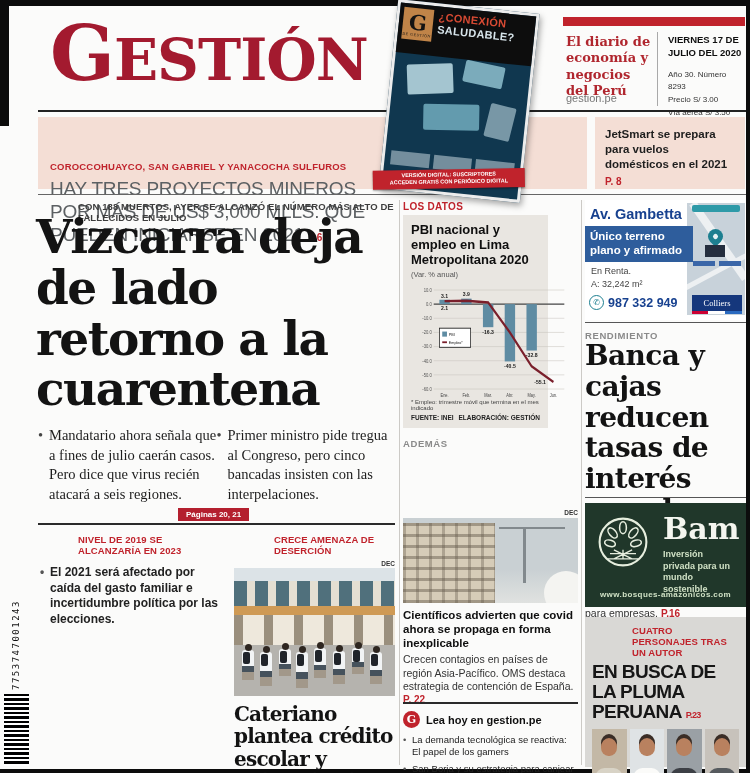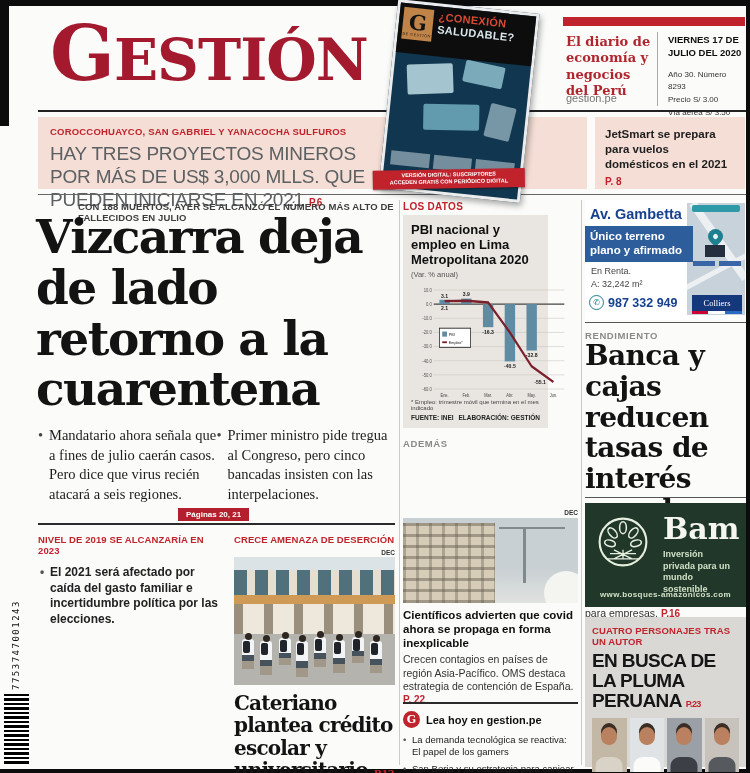--- a/index.html
+++ b/index.html
@@ -37,21 +37,21 @@
   .mag-title .t2{color:#d7e4ea;}
   .mag-shape{position:absolute;background:rgba(190,222,230,.85);border-radius:2px;}
   .mag-foot{position:absolute;bottom:22px;left:6px;right:6px;height:14px;display:flex;gap:4px;}
   .mag-foot div{flex:1;background:rgba(215,230,235,.5);}
   .mag-ribbon{position:absolute;left:-10px;bottom:4px;width:152px;background:#c0232c;color:#fff;
               font-size:5.5px;font-weight:bold;text-align:center;line-height:1.35;padding:2px 0;
               transform:rotate(-7deg);box-shadow:0 1px 2px rgba(0,0,0,.4);}
 
   
   .mining{left:38px;top:117px;width:549px;height:72px;background:#f4ded5;box-sizing:border-box;padding:9px 12px;}
-  .mining-kicker{color:#c0232c;font-weight:bold;font-size:9.5px;letter-spacing:.2px;}
+  .mining-kicker{color:#c0232c;font-weight:bold;font-size:9.5px;letter-spacing:.2px;margin-top:35px;}
   .mining-headline{margin-top:5px;width:346px;color:#5c6063;font-size:19px;line-height:1.22;letter-spacing:-.2px;}
   .pref{color:#c0232c;font-weight:bold;font-size:10px;}
   .jetsmart{left:595px;top:117px;width:150px;height:72px;background:#f4ded5;box-sizing:border-box;padding:10px;}
   .jetsmart-text{font-weight:bold;font-size:11.5px;line-height:1.3;color:#1e1e1e;}
   .jetsmart .pref{display:block;margin-top:4px;}
   .banner-rule{left:38px;top:194px;width:708px;height:1px;background:#666;}
 
   .vsep{width:1px;background:#cccac6;}
 
   
@@ -61,21 +61,21 @@
   .lead-bullets{left:38px;top:426px;width:357px;display:flex;}
   .lead-bullet{flex:1;font-family:"Liberation Serif",serif;font-size:14.5px;line-height:1.36;color:#1d1d1d;
                padding-left:11px;position:relative;}
   .lead-bullet::before{content:"•";position:absolute;left:0;top:0;color:#444;}
   .pages-badge{left:178px;top:508px;background:#b41f2e;color:#fff;font-weight:bold;font-size:8px;
                padding:2px 8px;}
   .left-rule{left:38px;top:523px;width:357px;height:2px;background:#2a2a2a;}
 
   
   .bbva{left:38px;top:534px;width:188px;}
-  .kicker-red{color:#c0232c;font-weight:bold;font-size:9.5px;letter-spacing:.1px;}
+  .kicker-red{color:#c0232c;font-weight:bold;font-size:9.5px;letter-spacing:.1px;margin-left:40px;}
   .kicker-gray{color:#8a8a8a;font-weight:bold;font-size:9.5px;letter-spacing:.6px;}
   .bbva-headline{margin-top:5px;font-family:"DejaVu Serif",serif;font-weight:bold;font-size:31px;
                  line-height:1.07;letter-spacing:-.8px;color:#131313;}
   .sm-bullet{margin-top:9px;font-weight:bold;font-size:12px;line-height:1.3;color:#222;
              padding-left:12px;position:relative;}
   .sm-bullet::before{content:"•";position:absolute;left:2px;top:0;color:#555;}
 
   
   .cateriano{left:234px;top:534px;width:161px;}
   .credit-row{text-align:right;font-size:6.5px;font-weight:bold;color:#333;margin-top:4px;}

